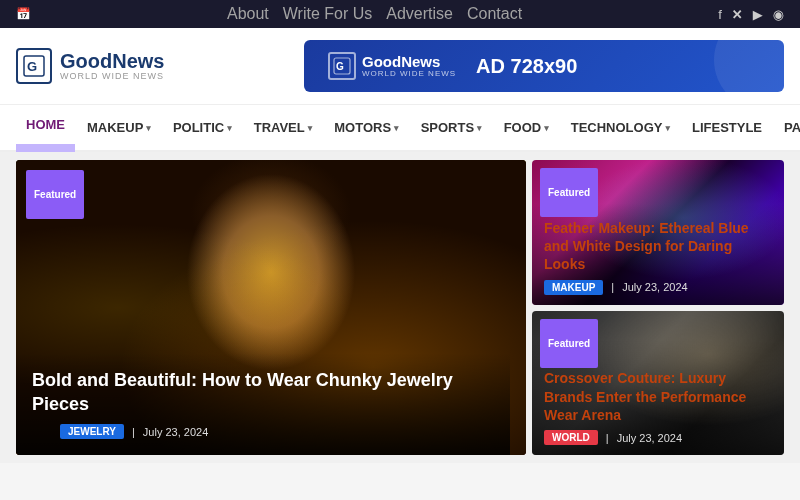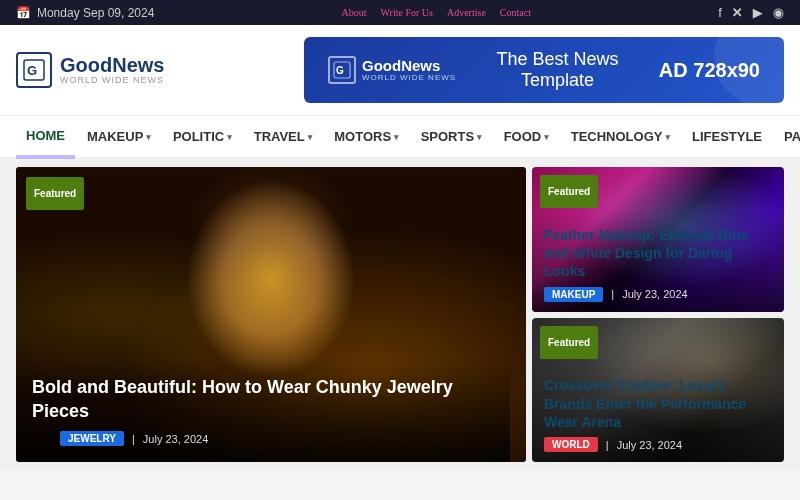--- a/index.html
+++ b/index.html
@@ -10,21 +10,21 @@
       background: #1a1a2e;
       color: #ccc;
       font-size: 12px;
       padding: 5px 16px;
       display: flex;
       justify-content: space-between;
       align-items: center;
     }
     .top-bar-left { display: flex; align-items: center; gap: 6px; }
     .top-bar-nav { display: flex; gap: 14px; }
-    .top-bar-nav a { color: #ec4899; text-decoration: none; font-size: 10px; font-family: Liberation Serif, serif; }
+    .top-bar-nav a { color: #a3a3a3; text-decoration: none; font-size: 16px; }
     .top-bar-right { display: flex; gap: 10px; align-items: center; }
     .social-icon { color: #ccc; font-size: 13px; cursor: pointer; }
 
     
     .header {
       background: #fff;
       padding: 12px 16px;
       display: flex;
       align-items: center;
       justify-content: space-between;
@@ -92,21 +92,21 @@
       padding: 12px 10px;
       font-size: 13px;
       font-weight: 600;
       color: #333;
       cursor: pointer;
       display: flex;
       align-items: center;
       gap: 3px;
       white-space: nowrap;
     }
-    .nav-item.active { color: #14532d; border-bottom: 4px solid #c4b5fd; margin-bottom: -2px; }
+    .nav-item.active { color: #701a75; border-bottom: 8px solid #c4b5fd; margin-bottom: -2px; }
     .nav-item .chevron { font-size: 9px; color: #666; }
     .nav-spacer { flex: 1; }
 
     
     .main { display: flex; gap: 6px; padding: 8px 16px; background: #f0f0f0; }
 
     
     .featured-large {
       flex: 0 0 510px;
       position: relative;
@@ -150,25 +150,25 @@
       content: '';
       position: absolute;
       inset: 0;
       background: radial-gradient(ellipse at 70% 70%, rgba(255,150,0,0.3) 0%, transparent 50%),
                   radial-gradient(ellipse at 20% 50%, rgba(255,200,0,0.15) 0%, transparent 40%);
     }
 
     .featured-badge {
       position: absolute;
       top: 10px; left: 10px;
-      background: #4d7c0f;
+      background: #8b5cf6;
       color: #fff;
       font-size: 10px;
       font-weight: bold;
-      padding: 11px 8px;
+      padding: 19px 8px;
       border-radius: 2px;
     }
     .featured-title {
       color: #fff;
       font-size: 18px;
       font-weight: bold;
       margin-bottom: 8px;
       line-height: 1.3;
     }
     .featured-meta { display: flex; align-items: center; gap: 8px; }
@@ -223,34 +223,33 @@
     .article-card .overlay {
       position: absolute;
       bottom: 0; left: 0; right: 0;
       padding: 10px 12px;
     }
     .article-card .featured-badge {
       position: absolute;
       top: 8px; left: 8px;
     }
     .article-title {
-      color: #0c4a6e;
+      color: #c2410c;
       font-size: 14px;
       font-weight: bold;
       margin-bottom: 6px;
       line-height: 1.3;
     }
   </style>
 </head>
 <body>
 
 <div class="top-bar">
   <div class="top-bar-left">
     <span style="font-size:12px;">📅</span>
-    <span>Monday Sep 09, 2024</span>
   </div>
   <div class="top-bar-nav">
     <a>About</a>
     <a>Write For Us</a>
     <a>Advertise</a>
     <a>Contact</a>
   </div>
   <div class="top-bar-right">
     <span class="social-icon">f</span>
     <span class="social-icon" style="font-weight:bold;">✕</span>
@@ -279,21 +278,20 @@
         <svg width="18" height="18" viewBox="0 0 18 18" fill="none">
           <rect x="1" y="1" width="16" height="16" rx="2" stroke="rgba(255,255,255,0.6)" stroke-width="1.2" fill="none"></rect>
           <text x="3" y="13" font-size="10" fill="#fff" font-weight="bold">G</text>
         </svg>
       </div>
       <div class="ad-logo-text">
         <div class="brand">GoodNews</div>
         <div class="sub">WORLD WIDE NEWS</div>
       </div>
     </div>
-    <div class="ad-tagline">The Best News Template</div>
     <div class="ad-size">AD 728x90</div>
   </div>
 </div>
 
 <div class="nav">
   <div class="nav-item active">HOME</div>
   <div class="nav-item">
     <span>MAKEUP</span>
     <span class="chevron">▾</span>
   </div>

